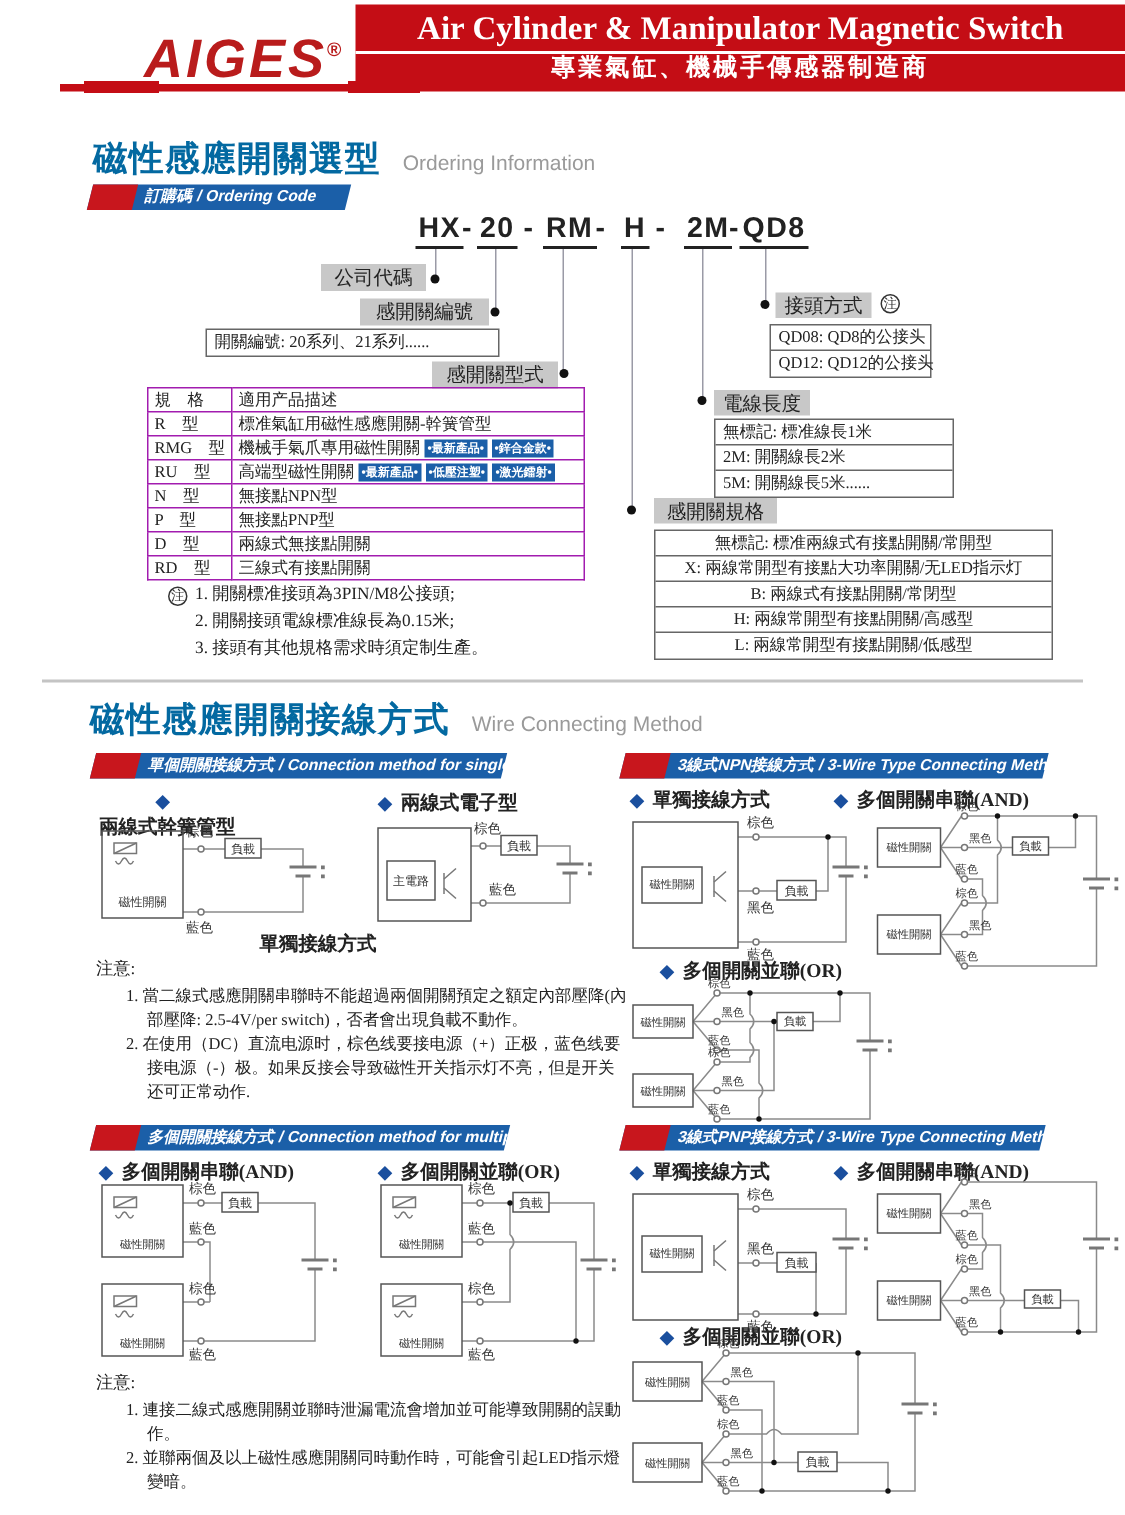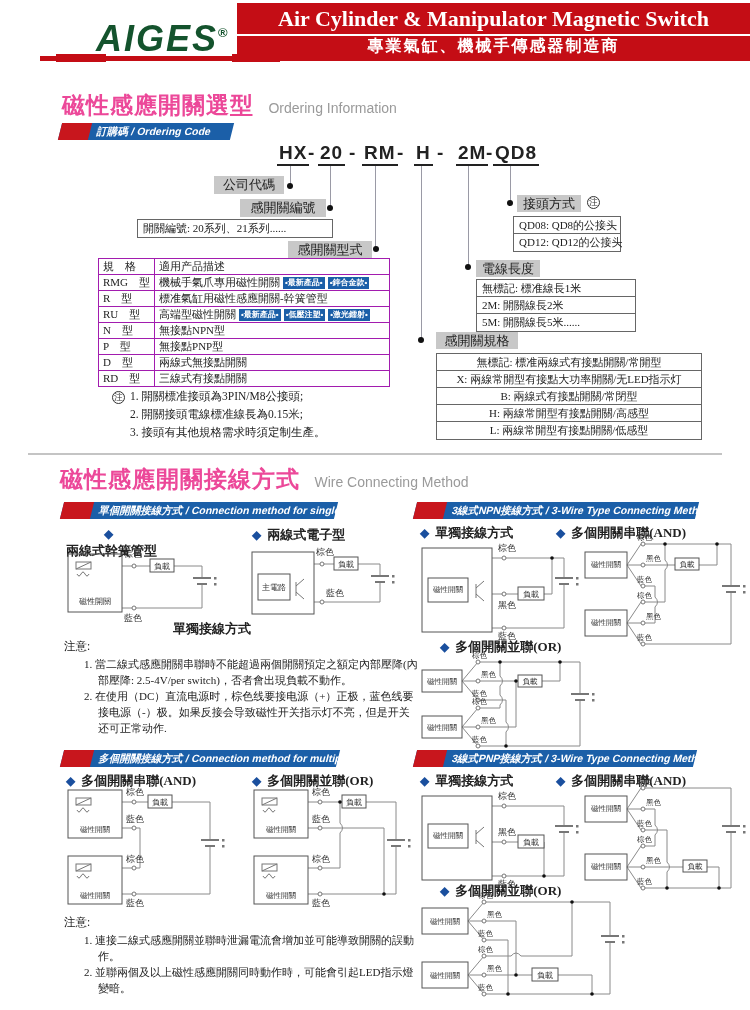--- a/index.html
+++ b/index.html
@@ -6,25 +6,25 @@
   html,body { width:750px; height:1010px; }
   body { position:relative; background:#fff; font-family:"Liberation Sans",sans-serif; color:#222; overflow:hidden; }
   .abs { position:absolute; }
 
   
   .hdr-banner { left:237px; top:3px; width:513px; height:53px; background:#c40d15; text-align:center; }
   .hdr-en { font:bold 22px/30px "Liberation Serif",serif; color:#fff; letter-spacing:0px; border-bottom:2px solid #fff; padding-top:1px; }
   .hdr-zh { font:bold 16px/20px "Liberation Serif",serif; color:#fff; letter-spacing:2px; }
   .hdr-line { left:40px; top:56px; width:710px; height:5px; background:#c40d15; }
   .hdr-bar { background:#c40d15; height:8px; top:54px; }
-  .logo { left:96px; top:18px; font:italic bold 36px "Liberation Sans",sans-serif; color:#14532d; letter-spacing:2px; }
+  .logo { left:96px; top:18px; font:italic bold 36px "Liberation Sans",sans-serif; color:#b91c1c; letter-spacing:2px; }
   .logo sup { font:bold 13px "Liberation Sans",sans-serif; vertical-align:14px; }
 
   
-  .stz { font:bold 23px "Liberation Serif",serif; color:#ec4899; letter-spacing:1px; }
+  .stz { font:bold 23px "Liberation Serif",serif; color:#0369a1; letter-spacing:1px; }
   .ste { font:14px "Liberation Sans",sans-serif; color:#9a9a9a; margin-left:10px; }
 
   
   .bnr { background:#1b5fa8; height:17px; transform:skewX(-14deg); display:flex; align-items:center; }
   .bnr .rd { width:30px; height:17px; background:#c8161d; margin-right:7px; flex:none; }
   .bnr .tx { color:#fff; font:bold 10.5px/17px "Liberation Sans",sans-serif; white-space:nowrap; }
 
   
   .cp { position:absolute; font:bold 19px "Liberation Sans",sans-serif; color:#222; border-bottom:2px solid #222; padding:0 2px; letter-spacing:1px; top:142px; }
   .csep { position:absolute; font:bold 19px "Liberation Sans",sans-serif; color:#222; top:142px; }
@@ -160,26 +160,26 @@
   <div class="r">L: 兩線常開型有接點開關/低感型</div>
 </div>
 
 <table class="abs tbl" style="left:98px;top:258px;width:292px;">
   <tbody>
       <tr>
     <td class="c1">規　格</td>
     <td>適用产品描述</td>
   </tr>
   <tr>
+    <td class="c1">R　型</td>
+    <td><span>標准氣缸用磁性感應開關-幹簧管型</span></td>
+  </tr>
+  <tr>
     <td class="c1">RMG　型</td>
     <td><span>機械手氣爪專用磁性開關</span><span class="bdg">•最新產品•</span><span class="bdg">•鋅合金款•</span></td>
-  </tr>
-  <tr>
-    <td class="c1">R　型</td>
-    <td><span>標准氣缸用磁性感應開關-幹簧管型</span></td>
   </tr>
   <tr>
     <td class="c1">RU　型</td>
     <td><span>高端型磁性開關</span><span class="bdg">•最新產品•</span><span class="bdg">•低壓注塑•</span><span class="bdg">•激光鐳射•</span></td>
   </tr>
   <tr>
     <td class="c1">N　型</td>
     <td><span>無接點NPN型</span></td>
   </tr>
   <tr>

